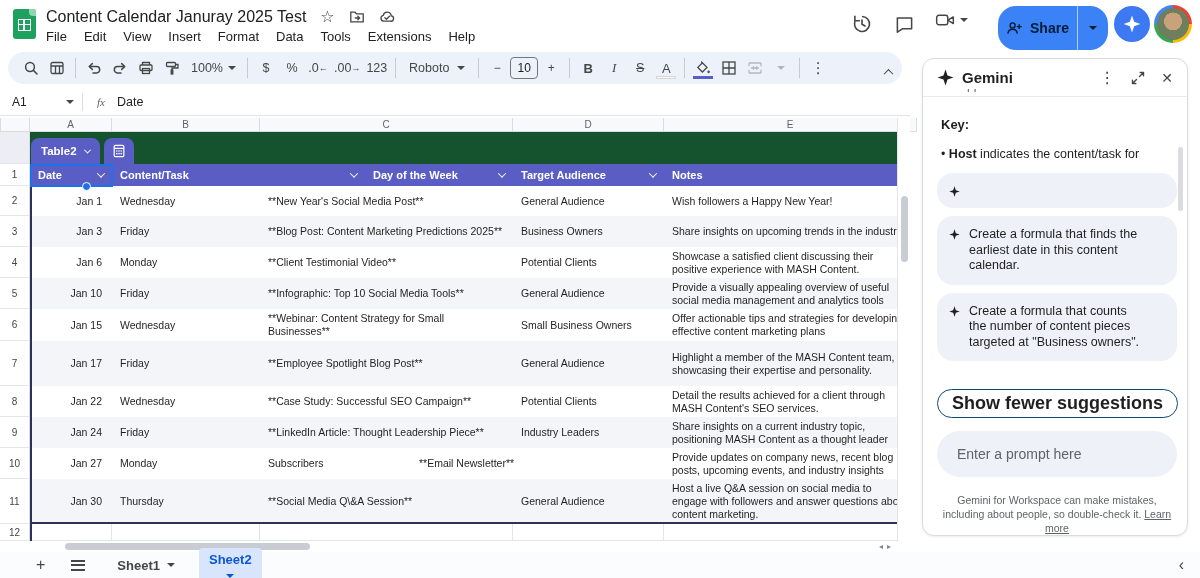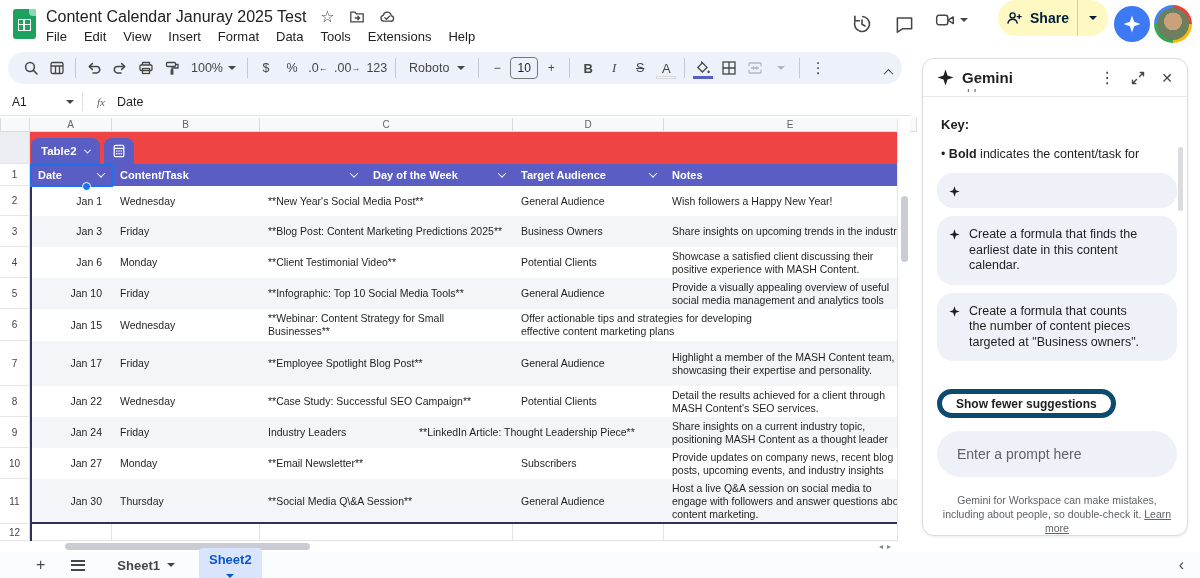--- a/index.html
+++ b/index.html
@@ -16,21 +16,21 @@
   .title-row { position:absolute; left:46px; top:6px; height:22px; display:flex; align-items:center; gap:14px; }
   .doc-title { font-size:16px; color:#202124; white-space:nowrap; }
   .title-ico { color:#444746; display:flex; align-items:center; }
   .star-ico { font-size:16px; line-height:1; }
   .menu-row { position:absolute; left:46px; top:27px; height:19px; display:flex; align-items:center; gap:17px; }
   .menu-item { font-size:13px; color:#202124; cursor:default; }
   .tb-icobtn { width:26px; height:26px; display:flex; align-items:center; justify-content:center; color:#444746; }
   .hist { position:absolute; right:325px; top:11px; }
   .cmt  { position:absolute; right:283px; top:11px; }
   .vid  { position:absolute; right:232px; top:11px; display:flex; align-items:center; gap:5px; }
-  .share-pill { position:absolute; right:92px; top:0; width:110px; height:36px; background:#fef9c3; border-radius:18px; display:flex; align-items:center; }
+  .share-pill { position:absolute; right:92px; top:6px; width:110px; height:44px; background:#3b82f6; border-radius:18px; display:flex; align-items:center; }
   .share-main { flex:1; display:flex; align-items:center; justify-content:center; gap:7px; color:#001d35; font-size:14px; font-weight:bold; border-right:1px solid #a8d4f0; height:100%; }
   .share-dd { width:30px; display:flex; align-items:center; justify-content:center; color:#001d35; }
   .gem-btn { position:absolute; right:50px; top:6px; width:36px; height:36px; border-radius:50%; background:#3d79f2; display:flex; align-items:center; justify-content:center; }
   .avatar { position:absolute; right:8px; top:5px; width:38px; height:38px; border-radius:50%; background:conic-gradient(#ea4335 0 25%,#fbbc04 25% 50%,#34a853 50% 75%,#4285f4 75% 100%); display:flex; align-items:center; justify-content:center; }
   .avatar .photo { width:32px; height:32px; border-radius:50%; background:radial-gradient(circle at 50% 42%, #caa27a 0 36%, #6d7f5f 37% 70%, #4e5d44 100%); }
 
   
   .toolbar { position:absolute; left:8px; top:52px; width:894px; height:32px; background:#edf2fa; border-radius:16px; display:flex; align-items:center; padding:0 10px; color:#444746; }
   .t-it { height:26px; min-width:26px; padding:0 3px; display:flex; align-items:center; justify-content:center; font-size:12px; color:#444746; }
   .t-sep { width:1px; height:20px; background:#c6cacf; margin:0 5px; }
@@ -59,21 +59,21 @@
   .fval { font-size:12.5px; color:#202124; }
 
   
   .colletters { position:absolute; left:0; top:118px; height:14px; display:flex; }
   .corner { width:30px; height:14px; background:#f8f9fa; border:1px solid #d9dce1; border-top:none; }
   .colcell { height:14px; background:#f8f9fa; border-bottom:1px solid #d9dce1; border-right:1px solid #d9dce1; font-size:10px; color:#5f6368; display:flex; align-items:center; justify-content:center; }
   .gutter { position:absolute; left:0; top:132px; width:30px; }
   .gcell { width:30px; border-right:1px solid #d9dce1; border-bottom:1px solid #e4e6ea; font-size:10px; color:#444746; display:flex; align-items:center; justify-content:center; background:#fff; }
   .gband { background:#eceef4; }
   .content { position:absolute; left:30px; top:132px; width:867px; overflow:hidden; }
-  .band-row { position:relative; width:887px; height:32px; background:#ef4444; }
+  .band-row { position:relative; width:887px; height:32px; background:#14532d; }
   .chip { position:absolute; left:1px; top:6px; height:26px; background:#5a5ec4; color:#fff; border-radius:8px 8px 0 0; display:flex; align-items:center; gap:8px; padding:0 10px; font-size:11.5px; font-weight:bold; }
   .chiptab { position:absolute; left:74px; top:6px; width:30px; height:26px; background:#5a5ec4; border-radius:8px 8px 0 0; display:flex; align-items:center; justify-content:center; }
   .hrow { display:flex; width:887px; height:22px; background:#5a5ec4; }
   .hcell { color:#fff; font-size:11px; font-weight:bold; display:flex; align-items:center; justify-content:space-between; padding:0 8px; }
   .hcell .chev { width:6px; height:6px; border-width:1.4px; opacity:.95; }
   .drow { display:flex; width:887px; }
   .dcell { font-size:10.5px; line-height:13px; color:#1f1f1f; display:flex; align-items:center; padding:0 8px; overflow:hidden; }
   .dcell.num { justify-content:flex-end; padding-right:10px;padding-left:8px; }
   .banded { background:#f4f5f8; }
   .r12 { display:flex; width:887px; height:17px; background:#fff; border-bottom:1px solid #e2e4e8; }
@@ -105,21 +105,21 @@
   .clip-sliver { position:absolute; left:44px; top:30px; height:5px; width:40px; overflow:hidden; color:#5f6368; font-size:12px; line-height:0; }
   .clip-sliver span { position:relative; top:-4px; }
   .p-key { position:absolute; left:18px; top:58px; font-size:13px; font-weight:bold; color:#1f1f1f; }
   .p-bullet { position:absolute; left:18px; top:88px; width:236px; font-size:12.5px; color:#1f1f1f; white-space:nowrap; overflow:hidden; }
   .p-bullet b { font-weight:bold; }
   .p-scroll { position:absolute; right:4px; top:88px; width:5px; height:64px; background:#dadce0; border-radius:3px; }
   .cards { position:absolute; left:14px; top:114px; width:240px; display:flex; flex-direction:column; gap:8px; }
   .card { background:#eef1f8; border-radius:16px; padding:11px 12px 11px 12px; display:flex; gap:9px; }
   .card svg { flex:0 0 auto; margin-top:2px; }
   .card .ctext { font-size:12.5px; line-height:15.5px; color:#1f1f1f; width:178px; }
-  .fewer-btn { position:absolute; left:14px; top:330px; height:29px; padding:0 14px; border:5px solid #0c4a6e; border-radius:15px; background:#fff; font-size:12px; font-weight:bold; color:#1f1f1f; display:inline-flex; align-items:center; }
+  .fewer-btn { position:absolute; left:14px; top:330px; height:29px; padding:0 14px; border:1px solid #0c4a6e; border-radius:15px; background:#fff; font-size:18px; font-weight:bold; color:#1f1f1f; display:inline-flex; align-items:center; }
   .prompt { position:absolute; left:14px; top:372px; width:240px; height:46px; border-radius:23px; background:#eef1f8; display:flex; align-items:center; padding:0 20px; font-size:14px; color:#5f6368; }
   .disclaimer { position:absolute; left:14px; top:434px; width:240px; text-align:center; font-size:10.5px; line-height:14px; color:#5f6368; }
   .disclaimer u { text-decoration:underline; }
   svg { display:block; }
 </style>
 </head>
 <body>
 
 <div class="stage">
 
@@ -439,20 +439,23 @@
         <div class="drow" style="height: 32px;">
           <div class="dcell num" style="width: 82px;">
             <span>Jan 15</span>
           </div>
           <div class="dcell" style="width: 148px;">
             <span>Wednesday</span>
           </div>
           <div class="dcell" style="width: 253px;">
             <span>**Webinar: Content Strategy for Small Businesses**</span>
           </div>
+          <div class="dcell" style="width: 151px;">
+            <span>Small Business Owners</span>
+          </div>
           <div class="dcell" style="width: 253px;">
             <span>Offer actionable tips and strategies for developing effective content marketing plans</span>
           </div>
         </div>
         <div class="drow banded" style="height: 45px;">
           <div class="dcell num" style="width: 82px;">
             <span>Jan 17</span>
           </div>
           <div class="dcell" style="width: 148px;">
             <span>Friday</span>
@@ -484,42 +487,42 @@
             <span>Detail the results achieved for a client through MASH Content's SEO services.</span>
           </div>
         </div>
         <div class="drow banded" style="height: 31px;">
           <div class="dcell num" style="width: 82px;">
             <span>Jan 24</span>
           </div>
           <div class="dcell" style="width: 148px;">
             <span>Friday</span>
           </div>
+          <div class="dcell" style="width: 253px;">
+            <span>**LinkedIn Article: Thought Leadership Piece**</span>
+          </div>
           <div class="dcell" style="width: 151px;">
             <span>Industry Leaders</span>
           </div>
           <div class="dcell" style="width: 253px;">
-            <span>**LinkedIn Article: Thought Leadership Piece**</span>
-          </div>
-          <div class="dcell" style="width: 253px;">
             <span>Share insights on a current industry topic, positioning MASH Content as a thought leader</span>
           </div>
         </div>
         <div class="drow" style="height: 31px;">
           <div class="dcell num" style="width: 82px;">
             <span>Jan 27</span>
           </div>
           <div class="dcell" style="width: 148px;">
             <span>Monday</span>
           </div>
+          <div class="dcell" style="width: 151px;">
+            <span>Subscribers</span>
+          </div>
           <div class="dcell" style="width: 253px;">
             <span>**Email Newsletter**</span>
-          </div>
-          <div class="dcell" style="width: 151px;">
-            <span>Subscribers</span>
           </div>
           <div class="dcell" style="width: 253px;">
             <span>Provide updates on company news, recent blog posts, upcoming events, and industry insights</span>
           </div>
         </div>
         <div class="drow banded" style="height: 45px;">
           <div class="dcell num" style="width: 82px;">
             <span>Jan 30</span>
           </div>
           <div class="dcell" style="width: 148px;">
@@ -587,21 +590,21 @@
         <span>
           <svg width="14" height="14" viewBox="0 0 14 14" fill="none" stroke="#444746" stroke-width="1.4" stroke-linecap="round">
               <path d="M8.5 5.5 12.5 1.5M12.5 1.5H9.2M12.5 1.5v3.3M5.5 8.5 1.5 12.5M1.5 12.5h3.3M1.5 12.5V9.2"></path>
             </svg>
         </span>
         <span style="font-size:14px">✕</span>
       </span>
     </div>
     <div class="clip-sliver"><span>pp</span></div>
     <div class="p-key">Key:</div>
-    <div class="p-bullet">• <b>Bold</b><span> indicates the content/task for</span></div>
+    <div class="p-bullet">• <b>Host</b><span> indicates the content/task for</span></div>
     <div class="p-scroll"></div>
     <div class="cards" id="cards">
         <div class="card">
           <svg width="11" height="11" viewBox="0 0 16 16">
             <path d="M8 0.5 L9.9 6.1 15.5 8 9.9 9.9 8 15.5 6.1 9.9 0.5 8 6.1 6.1 Z" fill="#1f1f1f"></path>
           </svg>
         </div>
         <div class="card">
           <svg width="11" height="11" viewBox="0 0 16 16">
             <path d="M8 0.5 L9.9 6.1 15.5 8 9.9 9.9 8 15.5 6.1 9.9 0.5 8 6.1 6.1 Z" fill="#1f1f1f"></path>

